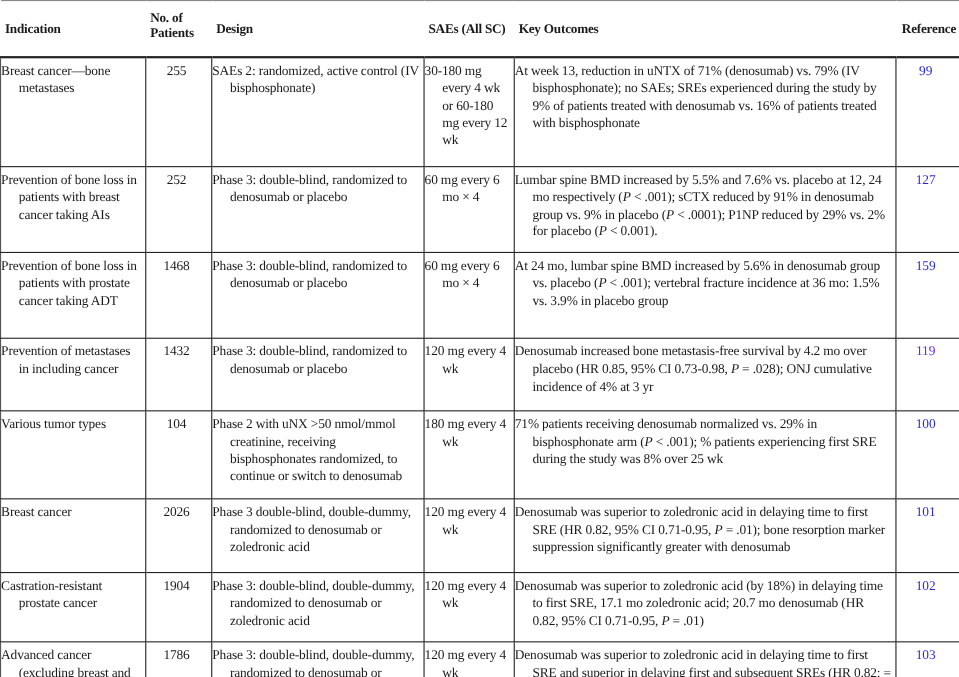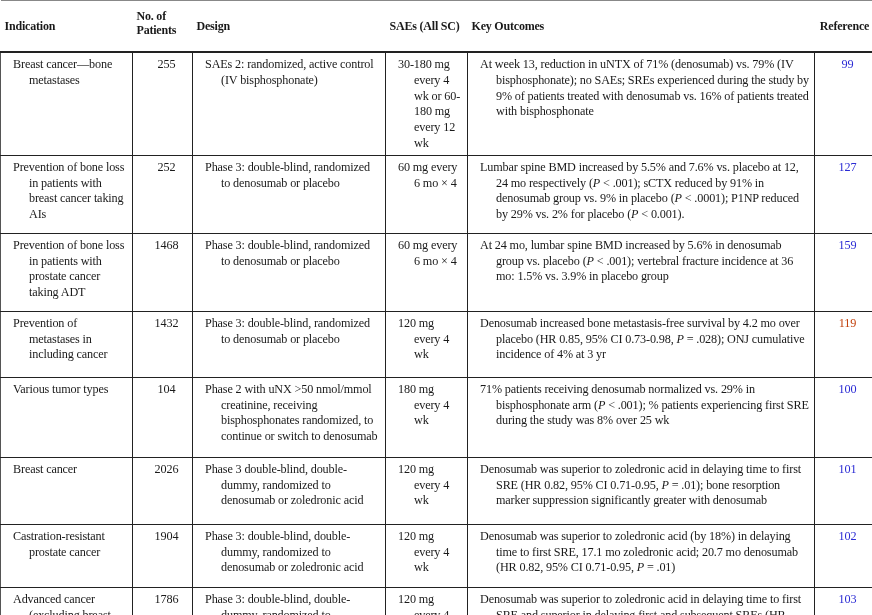--- a/index.html
+++ b/index.html
@@ -33,21 +33,21 @@
       border-top: 1px solid #888;
       border-bottom: 2px solid #222;
       font-size: 12px;
       line-height: 14px;
       letter-spacing: -0.2px;
     }
     table.data-table thead th.num-col { vertical-align: top; padding-top: 8px; }
     table.data-table thead th.ref-col { text-align: center; padding-right: 2px;}
     table.data-table tbody td {
       vertical-align: top;
-      padding: 4px 4px 3px 12px;
+      padding: 4px 4px 3px 0;
       border: 1.5px solid #222;
       letter-spacing: -0.15px;
     }
     table.data-table tbody tr:last-child td { border-bottom: 2px solid #222; }
     table.data-table tbody td:first-child { border-left: 1px solid #555; }
     table.data-table tbody td:last-child { border-right: 1.5px solid #222; }
     .hang {
       display: block;
       padding-left: 16px;
       text-indent: -16px;
@@ -155,21 +155,21 @@
       <td class="num">1432</td>
       <td>
           <span class="hang">Phase 3: double-blind, randomized to denosumab or placebo</span>
         </td>
       <td>
           <span class="hang">120 mg every 4 wk</span>
         </td>
       <td>
           <span class="hang">Denosumab increased bone metastasis-free survival by 4.2 mo over placebo (HR 0.85, 95% CI 0.73-0.98, <i class="p">P</i> = .028); ONJ cumulative incidence of 4% at 3 yr</span>
         </td>
-      <td class="ref"><a href="#" style="color: #c2410c;">119</a></td>
+      <td class="ref"><a href="#" style="color: #6d28d9;">119</a></td>
     </tr>
     <tr class="r5">
       <td>
           <span class="hang">Various tumor types</span>
         </td>
       <td class="num">104</td>
       <td>
           <span class="hang">Phase 2 with uNX &gt;50 nmol/mmol creatinine, receiving bisphosphonates randomized, to continue or switch to denosumab</span>
         </td>
       <td>

